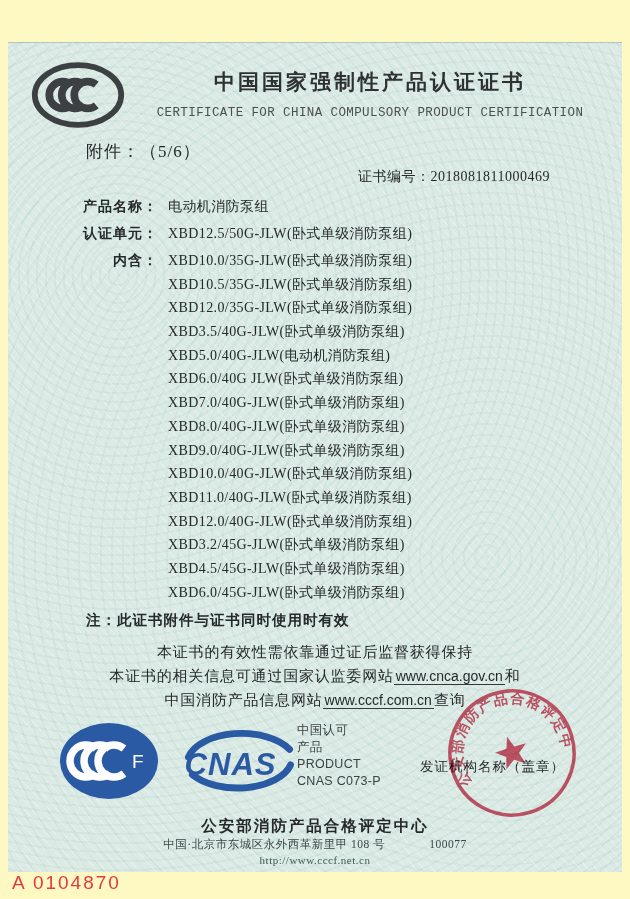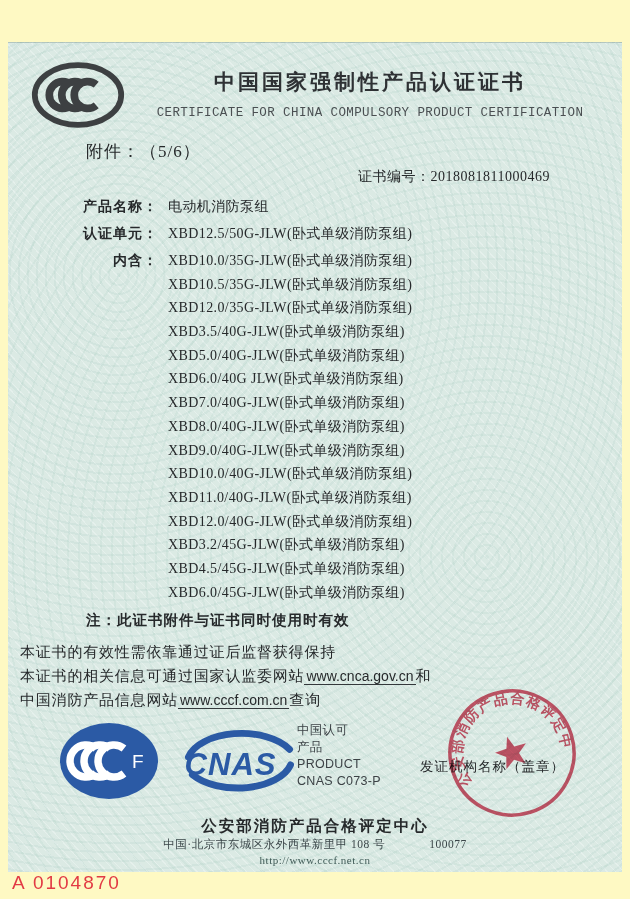--- a/index.html
+++ b/index.html
@@ -30,21 +30,21 @@
   
   .fields { left:30px; top:198px; width:560px; }
   .frow { display:flex; align-items:flex-start; height:27px; }
   .frow .lbl { width:128px; text-align:right; font-weight:bold; font-size:14px; letter-spacing:1px; flex:0 0 128px; }
   .frow .val { margin-left:10px; font-size:14px; letter-spacing:0.4px; }
   .inc-list .frow { height:23.7px; }
   .inc-list .lbl { font-weight:bold; }
 
   
   .note { left:86px; top:611px; font-size:14.5px; font-weight:bold; letter-spacing:1px; }
-  .statements { left:20px; top:643px; width:590px; text-align:left; font-size:15px; letter-spacing:0.8px; }
+  .statements { left:20px; top:643px; width:590px; text-align:center; font-size:15px; letter-spacing:0.8px; }
   .statements .st-line { height:24px; }
   .st-link { font-family:"Liberation Sans","DejaVu Sans",sans-serif; font-size:14px; letter-spacing:0;
              border-bottom:1px solid #33383b; padding:0 2px; }
 
   
   .cccf-logo { left:58px; top:721px; width:102px; height:80px; }
   .cnas-logo { left:180px; top:724px; width:118px; height:72px; }
   .accred { left:297px; top:722px; font-family:"Liberation Sans","DejaVu Sans",sans-serif;
             font-size:12.5px; color:#3c4246; line-height:17px; letter-spacing:0.3px; }
   .issuer-label { left:420px; top:758px; font-size:13.5px; letter-spacing:1px;font-family:Liberation Mono, monospace; }
@@ -108,21 +108,21 @@
           <span class="val">XBD12.0/35G-JLW(卧式单级消防泵组)</span>
         </div>
 
         <div class="frow">
           <span class="lbl inc-lbl"></span>
           <span class="val">XBD3.5/40G-JLW(卧式单级消防泵组)</span>
         </div>
 
         <div class="frow">
           <span class="lbl inc-lbl"></span>
-          <span class="val">XBD5.0/40G-JLW(卧式单级消防泵组)</span>
+          <span class="val">XBD5.0/40G-JLW(电动机消防泵组)</span>
         </div>
 
         <div class="frow">
           <span class="lbl inc-lbl"></span>
           <span class="val">XBD6.0/40G JLW(卧式单级消防泵组)</span>
         </div>
 
         <div class="frow">
           <span class="lbl inc-lbl"></span>
           <span class="val">XBD7.0/40G-JLW(卧式单级消防泵组)</span>

